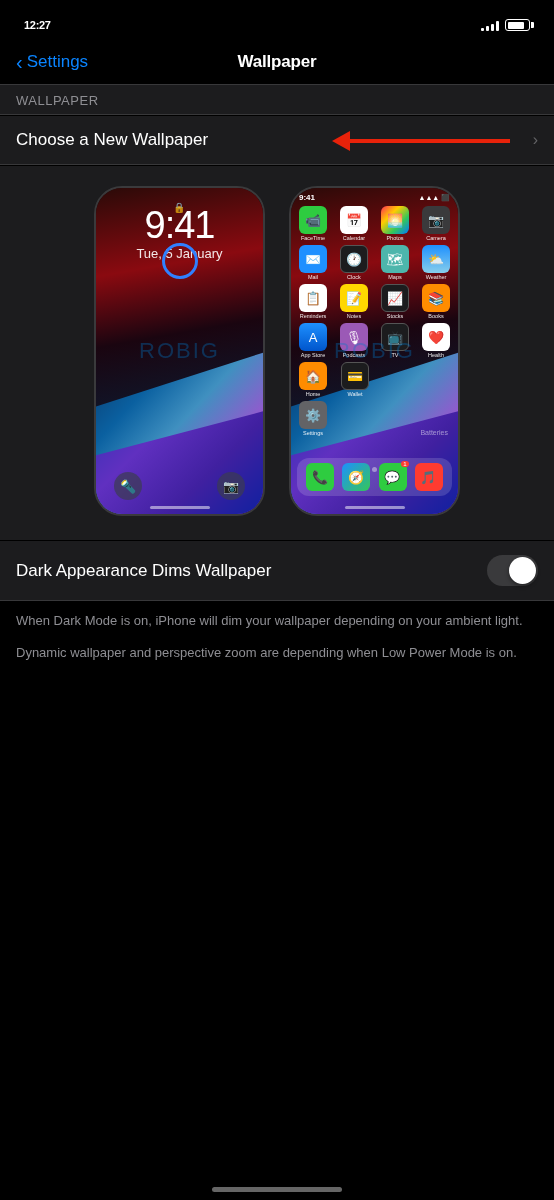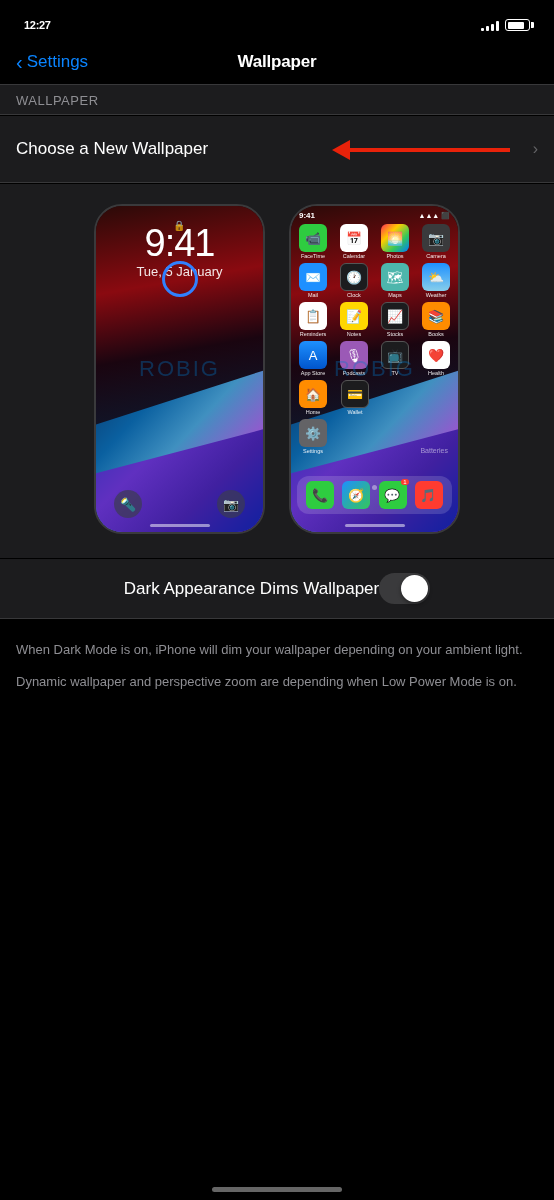--- a/index.html
+++ b/index.html
@@ -112,21 +112,21 @@
       border-top: 0.5px solid #38383a;
       border-bottom: 0.5px solid #38383a;
     }
 
     
     .list-row {
       background: #1c1c1e;
       display: flex;
       align-items: center;
       justify-content: space-between;
-      padding: 23px 16px;
+      padding: 14px 16px;
       border-bottom: 0.5px solid #38383a;
       cursor: pointer;
       margin-top: 1px;
     }
     .list-row-label {
       font-size: 17px;
       color: #fff;
     }
     .list-row-right {
       display: flex;
@@ -398,21 +398,21 @@
       z-index: 10;
       white-space: nowrap;
       pointer-events: none;
     }
 
     
     .toggle-row {
       background: #1c1c1e;
       display: flex;
       align-items: center;
-      justify-content: center;
+      justify-content: space-between;
       padding: 14px 16px;
       border-bottom: 0.5px solid #38383a;
       margin-top: 1px;
     }
     .toggle-label {
       font-size: 17px;
       color: #fff;
     }
     .toggle-switch {
       width: 51px;
@@ -428,21 +428,21 @@
       background: #fff;
       border-radius: 50%;
       position: absolute;
       top: 2px;
       right: 2px;
       box-shadow: 0 2px 4px rgba(0,0,0,0.4);
     }
 
     
     .description-text {
-      padding: 21px 16px 0;
+      padding: 10px 16px 0;
       background: #000;
     }
     .desc-paragraph {
       font-size: 13px;
       color: #8e8e93;
       line-height: 1.5;
       margin-bottom: 12px;
     }
 
     

